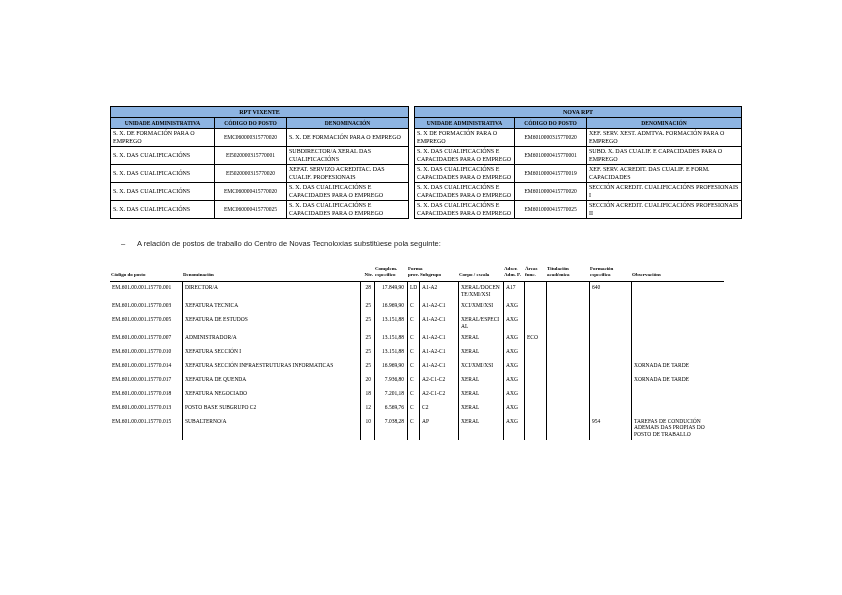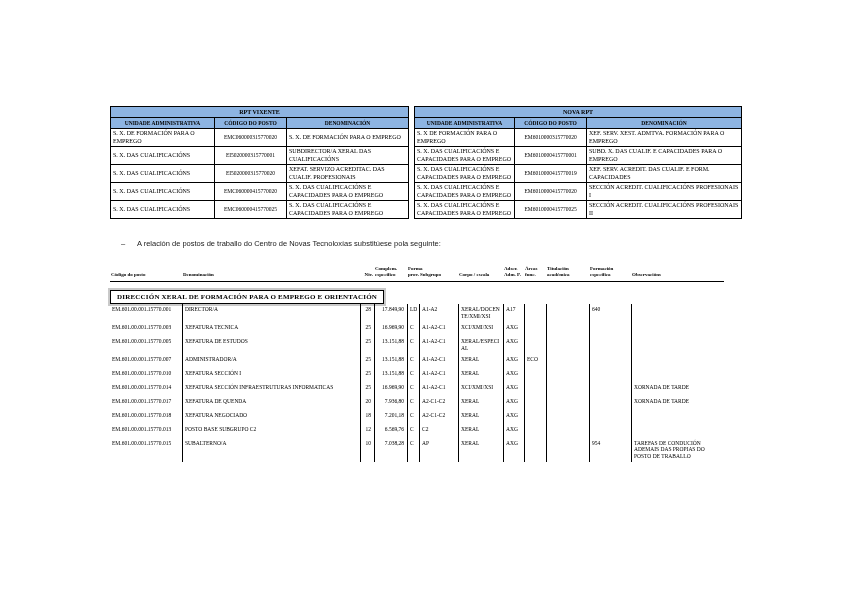--- a/index.html
+++ b/index.html
@@ -175,21 +175,20 @@
 Adm. P.</div>
       <div class="hc">Áreas
 func.</div>
       <div class="hc">Titulación
 académica</div>
       <div class="hc">Formación
 específica</div>
       <div class="hc">Observacións</div>
     </div>
 
-    <div class="section-box">DIRECCIÓN XERAL DE FORMACIÓN PARA O EMPREGO E ORIENTACIÓN</div>
 
 
     <div class="pgrid pbody">
 
         <div class="prow">
           <div class="c col-0">EM.601.00.001.15770.001</div>
           <div class="c">DIRECTOR/A</div>
           <div class="c num">28</div>
           <div class="c num">17.849,90</div>
           <div class="c">LD</div>

